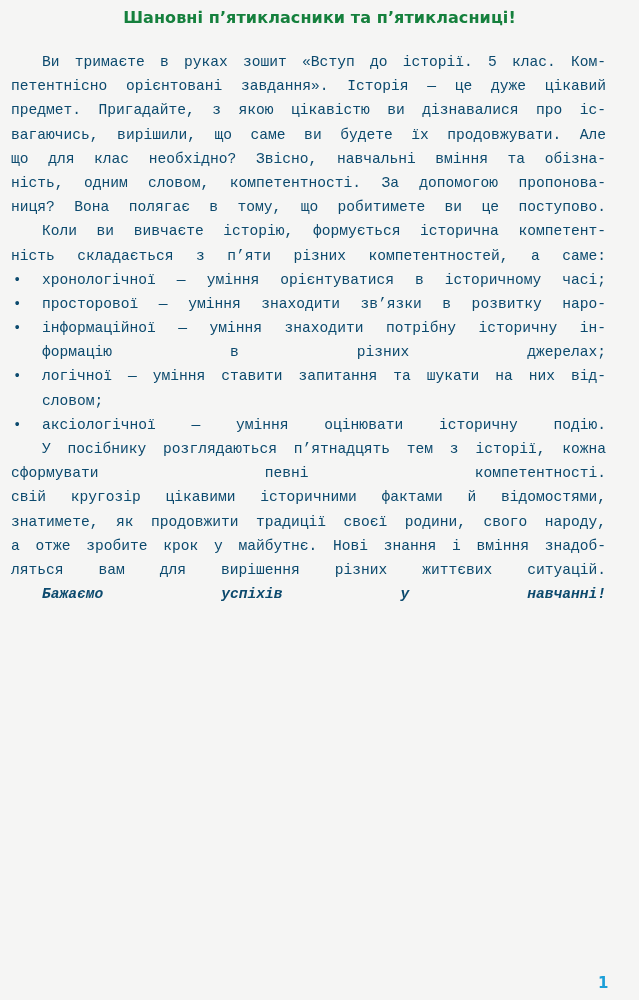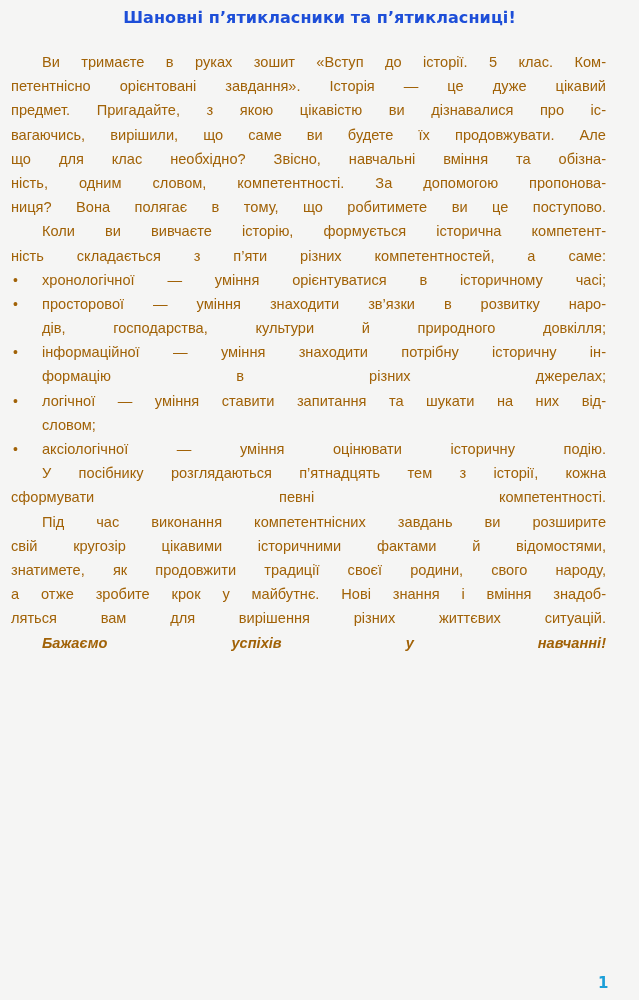--- a/index.html
+++ b/index.html
@@ -10,28 +10,28 @@
       overflow: hidden;
       color: #1e1e1e;
     }
     .title {
       position: absolute; top: 8px; left: 0; width: 639px;
       text-align: center;
       font-family: "DejaVu Sans", sans-serif;
       font-weight: bold;
       font-size: 16px;
       letter-spacing: 0.1px;
-      color: #1d4ed8;
+      color: #15803d;
     }
     .body {
       position: absolute; top: 50px; left: 11px; width: 595px;
-      font-family: Liberation Sans, sans-serif;
+      font-family: Liberation Mono, monospace;
       font-size: 14.6px;
       line-height: 24.2px;
-      color: #a16207;
+      color: #0c4a6e;
     }
     .line {
       display: block;
       text-align: justify;
       text-align-last: justify;
       white-space: nowrap;
       height: 24.2px;
       overflow: visible;
     }
     .indent { padding-left: 31px; }
@@ -96,23 +96,20 @@
   <div>
     <span class="line bullet-line">
       <span class="bullet">•</span>
       <span class="j">хронологічної — уміння орієнтуватися в історичному часі;</span>
     </span>
 
     <span class="line bullet-line">
       <span class="bullet">•</span>
       <span class="j">просторової — уміння знаходити зв’язки в розвитку наро-</span>
     </span>
-    <span class="line cont">
-        <span class="jl">дів, господарства, культури й природного довкілля;</span>
-      </span>
 
     <span class="line bullet-line">
       <span class="bullet">•</span>
       <span class="j">інформаційної — уміння знаходити потрібну історичну ін-</span>
     </span>
     <span class="line cont">
         <span class="jl">формацію в різних джерелах;</span>
       </span>
 
     <span class="line bullet-line">
@@ -132,23 +129,20 @@
   <div>
     <span class="line indent">
         <span class="j">У посібнику розглядаються п’ятнадцять тем з історії, кожна</span>
       </span>
     <span class="line">
         <span class="jl">сформувати певні компетентності.</span>
       </span>
   </div>
 
   <div>
-    <span class="line indent">
-        <span class="j">Під час виконання компетентнісних завдань ви розширите</span>
-      </span>
     <span class="line">
         <span class="j">свій кругозір цікавими історичними фактами й відомостями,</span>
       </span>
     <span class="line">
         <span class="j">знатимете, як продовжити традиції своєї родини, свого народу,</span>
       </span>
     <span class="line">
         <span class="j">а отже зробите крок у майбутнє. Нові знання і вміння знадоб-</span>
       </span>
     <span class="line">

